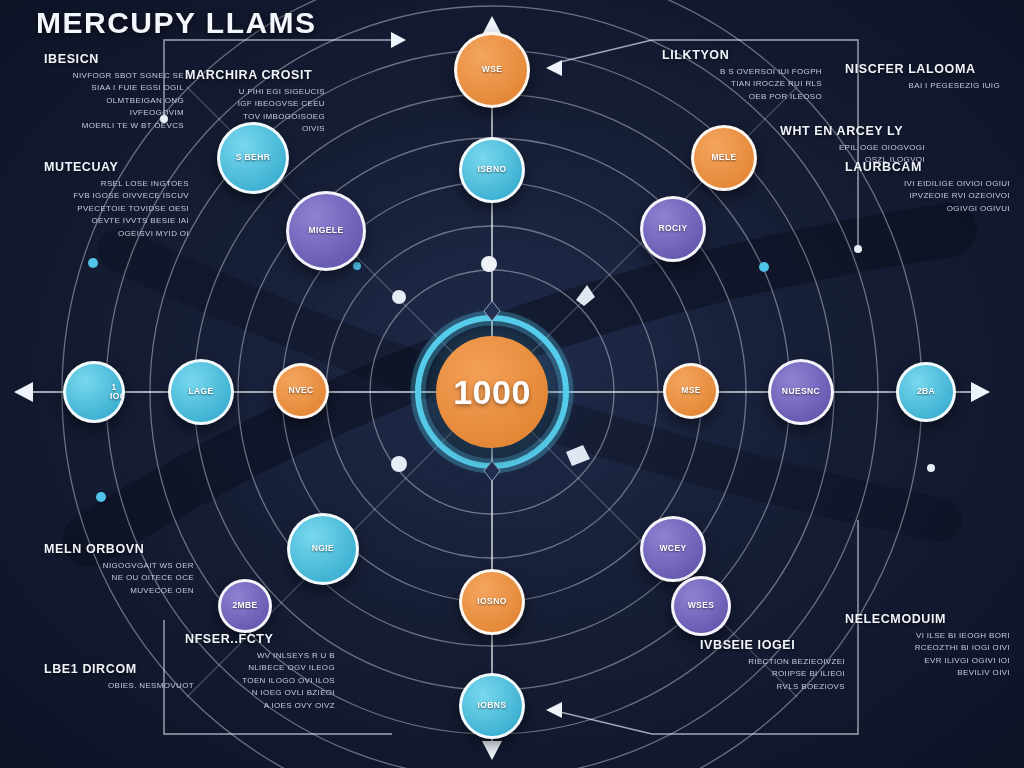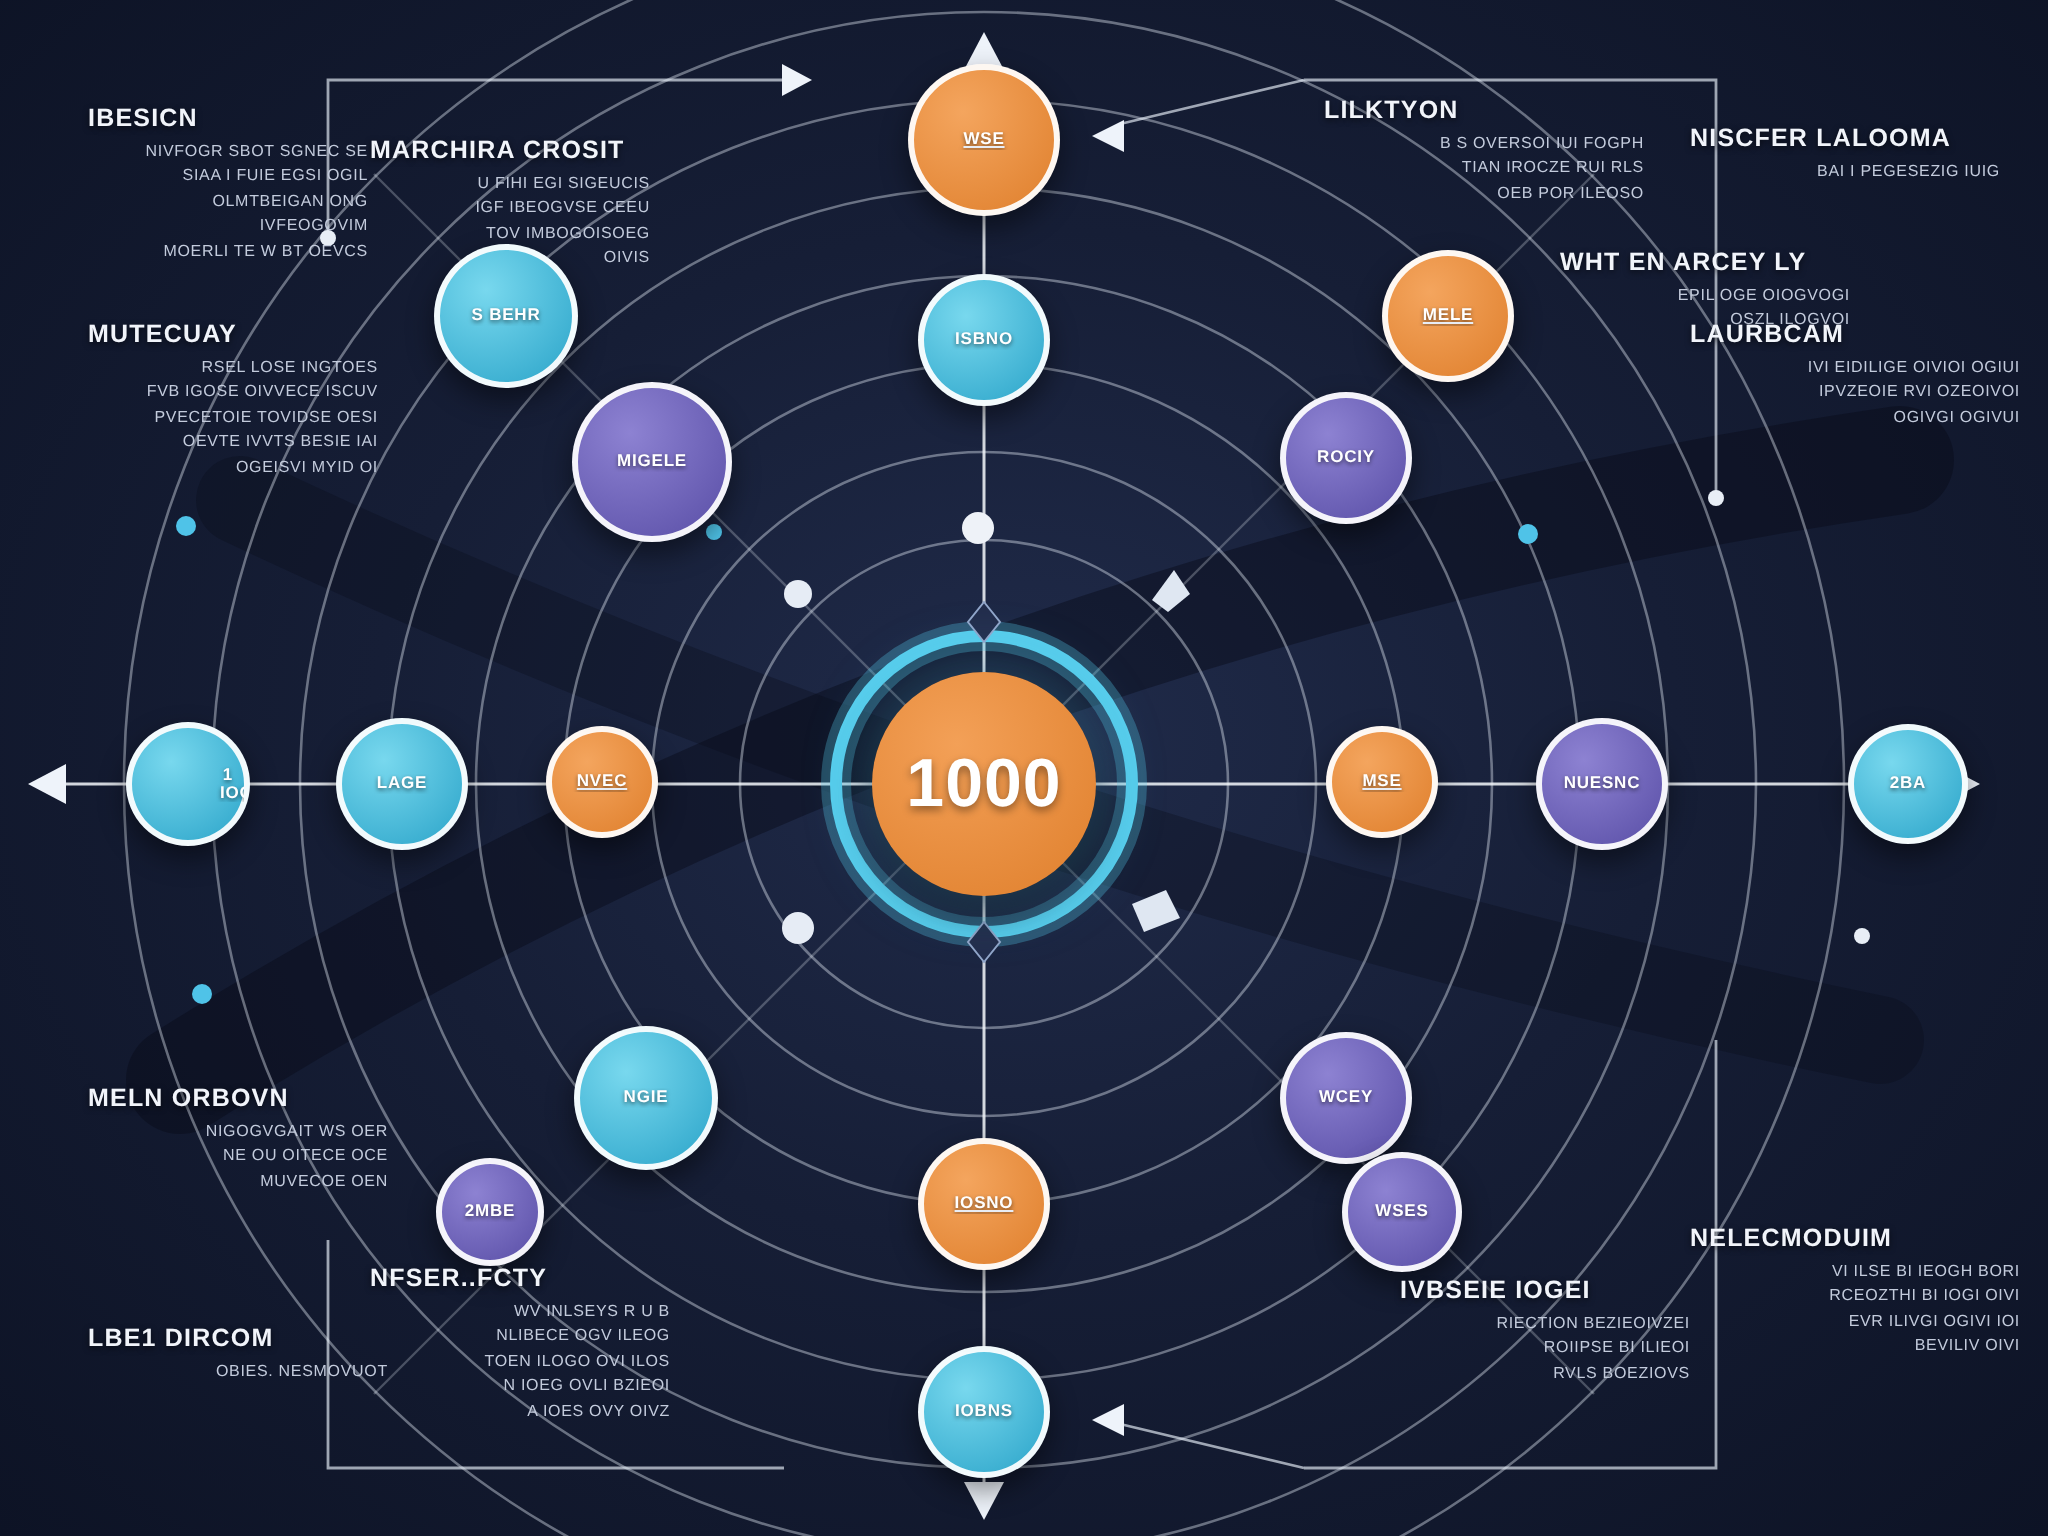--- a/index.html
+++ b/index.html
@@ -14,21 +14,21 @@
     position:absolute; left:36px; top:6px; font-size:30px; font-weight:bold;
     letter-spacing:1.5px; color:#f3f6fb; text-shadow:0 2px 6px rgba(0,0,0,.65);
     text-transform:uppercase; white-space:nowrap;
   }
   .node {
     position:absolute; border-radius:50%;
     border:3px solid rgba(255,255,255,.93);
     display:flex; align-items:center; justify-content:center;
     box-shadow:0 6px 14px rgba(0,0,0,.45);
   }
-  .node.orange { background: radial-gradient(circle at 35% 30%, #f4a55e, var(--orange, #df7f2c)); text-decoration: underline; }
+  .node.orange { background: radial-gradient(circle at 35% 30%, #f4a55e, var(--orange, #df7f2c)); }
   .node.teal   { background: radial-gradient(circle at 35% 30%, #78d8ee, var(--teal, #2ba4c9)); }
   .node.purple { background: radial-gradient(circle at 35% 30%, #8d82d2, var(--purple, #594ea6)); justify-content: center; }
   .node-label {
     font-size:8.5px; font-weight:bold; color:#ffffff; letter-spacing:.4px;
     text-transform:uppercase; text-align:center; padding:0 4px;
     text-shadow:0 1px 2px rgba(0,0,0,.55); line-height:1.1; overflow:hidden;
   }
   .center-circle {
     position:absolute; left:436px; top:336px; width:112px; height:112px;
     border-radius:50%;
@@ -122,20 +122,21 @@
         <circle cx="93" cy="263" r="5" fill="#4fc3e8"></circle>
         <circle cx="101" cy="497" r="5" fill="#4fc3e8"></circle>
         <circle cx="764" cy="267" r="5" fill="#4fc3e8"></circle>
         <circle cx="357" cy="266" r="4" fill="#4fc3e8"></circle>
         <circle cx="858" cy="249" r="4" fill="#e8eef6"></circle>
         <circle cx="931" cy="468" r="4" fill="#e8eef6"></circle>
         <circle cx="164" cy="119" r="4" fill="#e8eef6"></circle>
       </g>
   </svg>
 
+  <h1 class="title">MERCUPY LLAMS</h1>
 
   <div id="nodes-layer">
       <div class="node orange" style="left: 454px; top: 32px; height: 76px; width: 76px;">
         <span class="node-label">WSE</span>
       </div>
       <div class="node teal" style="left: 459px; top: 137px; height: 66px; width: 66px;">
         <span class="node-label">ISBNO</span>
       </div>
       <div class="node teal" style="left: 217px; top: 122px; height: 72px; width: 72px;">
         <span class="node-label">S BEHR</span>
@@ -157,21 +158,21 @@
       </div>
       <div class="node orange" style="left: 273px; top: 363px; height: 56px; width: 56px;">
         <span class="node-label">NVEC</span>
       </div>
       <div class="node orange" style="left: 663px; top: 363px; height: 56px; width: 56px;">
         <span class="node-label">MSE</span>
       </div>
       <div class="node purple" style="left: 768px; top: 359px; height: 66px; width: 66px;">
         <span class="node-label">NUESNC</span>
       </div>
-      <div class="node teal" style="left: 924px; top: 362px; height: 60px; width: 60px; justify-content: center;">
+      <div class="node teal" style="left: 896px; top: 362px; height: 60px; width: 60px; justify-content: center;">
         <span class="node-label">2BA</span>
       </div>
       <div class="node teal" style="left: 287px; top: 513px; height: 72px; width: 72px;">
         <span class="node-label">NGIE</span>
       </div>
       <div class="node purple" style="left: 218px; top: 579px; height: 54px; width: 54px;">
         <span class="node-label">2MBE</span>
       </div>
       <div class="node purple" style="left: 640px; top: 516px; height: 66px; width: 66px;">
         <span class="node-label">WCEY</span>

